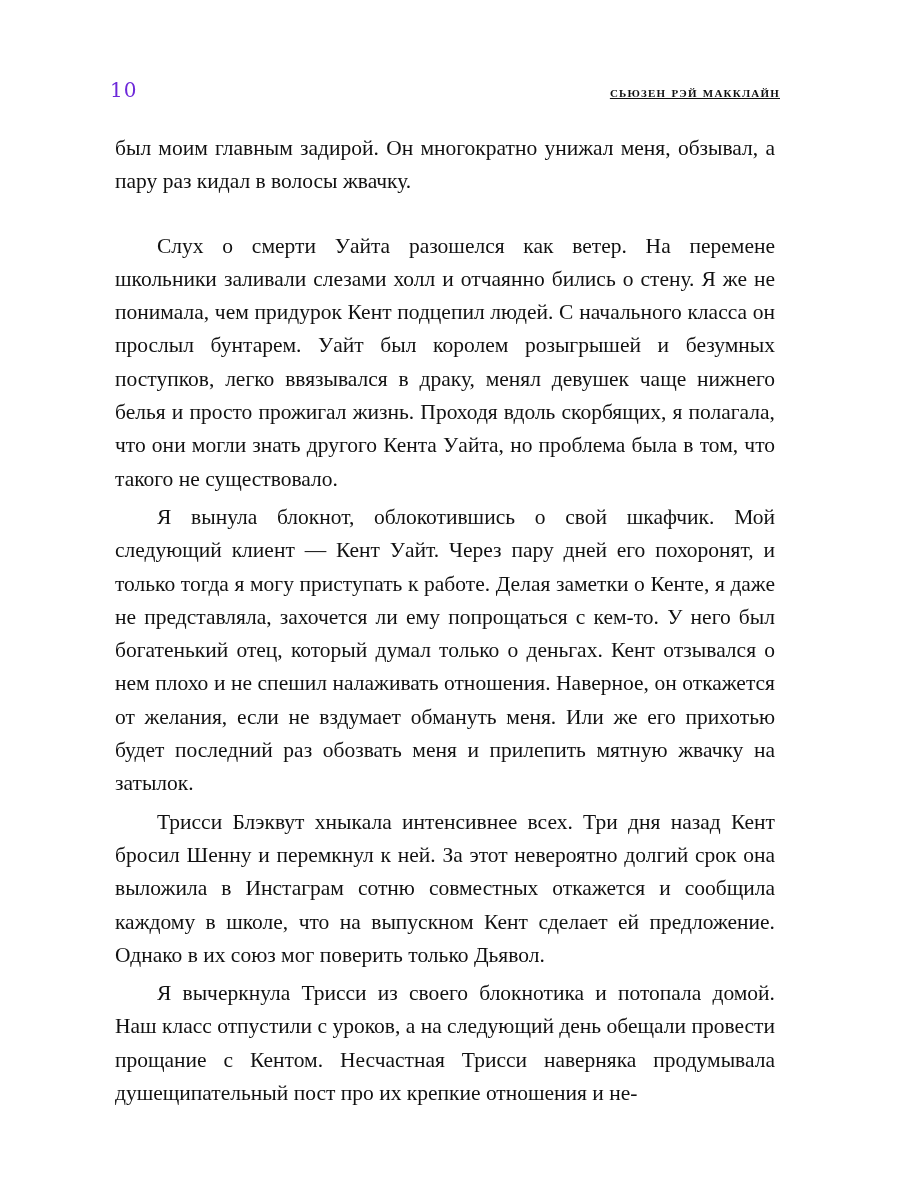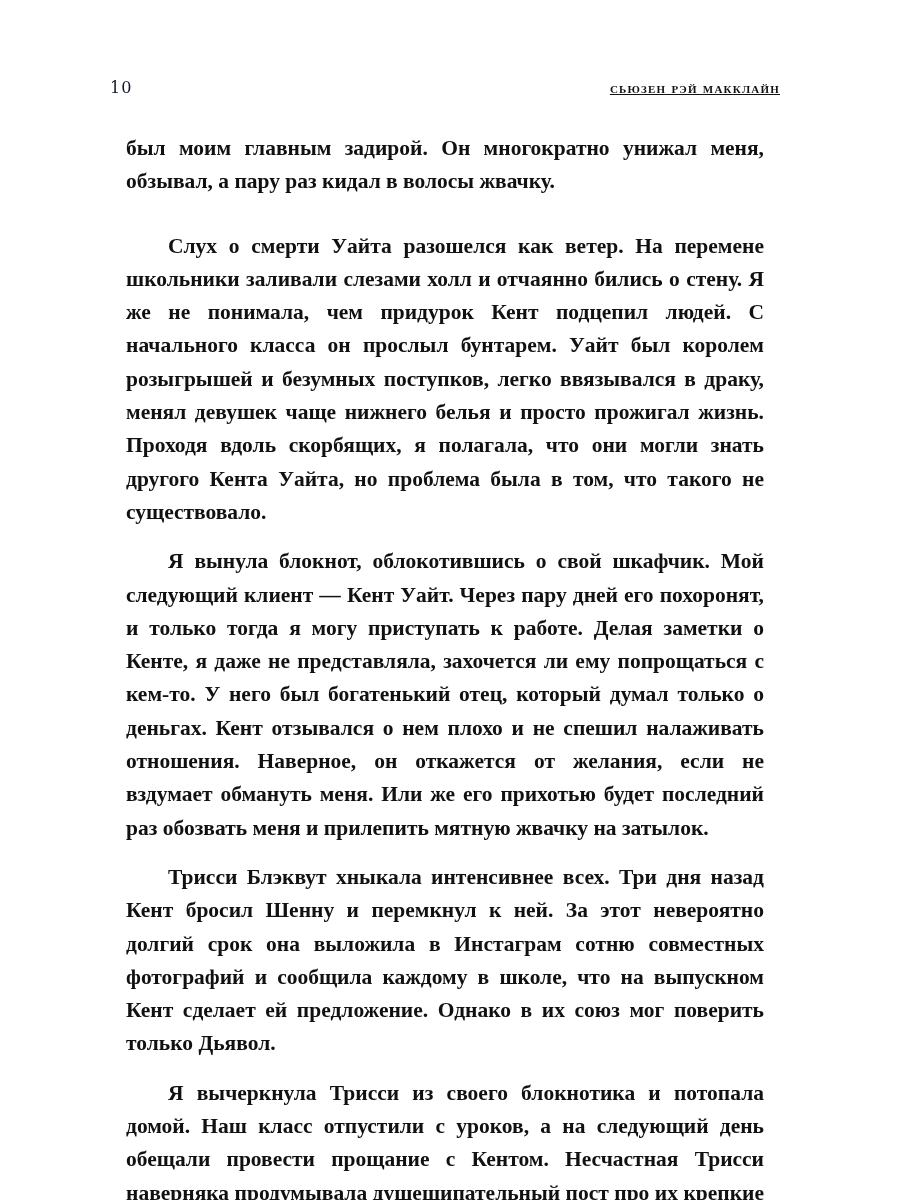--- a/index.html
+++ b/index.html
@@ -22,23 +22,23 @@
     padding: 78px 120px 0 110px;
   }
   .running-head {
     display: flex;
     align-items: baseline;
     justify-content: space-between;
     height: 30px;
   }
   .folio {
     font-family: "DejaVu Serif", serif;
-    font-size: 16px;
+    font-size: 20px;
     letter-spacing: 1px;
-    color: #0f172a;
+    color: #6d28d9;
   }
   .head-title {
     font-family: "Liberation Serif", serif;
     font-size: 15.5px;
     letter-spacing: 1.2px;
     font-variant: small-caps;
     text-transform: lowercase;
     color: #111;
     font-weight: 600;
     text-decoration: underline;
@@ -46,23 +46,22 @@
   .body-text {
     margin-top: 24px;
     font-size: 21.5px;
     line-height: 33.3px;
     text-align: justify;
     text-justify: inter-word;
     hyphens: manual;
     color: #111;
   }
   .body-text p {
-    margin: 16px;
+    margin: 5px;
     text-indent: 42px;
-    font-weight: bold;
   }
   .body-text p.no-indent {
     text-indent: 0;
   }
   .body-text p.gap-before {
     margin-top: 31px;
   }
 </style>
 </head>
 <body>
@@ -71,17 +70,17 @@
 
   <div class="running-head">
     <span class="folio">10</span>
     <span class="head-title">Сьюзен Рэй МакКлайн</span>
   </div>
 
   <div class="body-text">
     <p class="no-indent">был моим главным задирой. Он многократно унижал меня, обзывал, а пару раз кидал в волосы жвачку.</p>
     <p class="gap-before">Слух о смерти Уайта разошелся как ветер. На перемене школьники заливали слезами холл и отчаянно бились о стену. Я же не понимала, чем придурок Кент подцепил людей. С начального класса он прослыл бунтарем. Уайт был королем розыгрышей и безумных поступков, легко ввязывался в драку, менял девушек чаще нижнего белья и просто прожигал жизнь. Проходя вдоль скорбящих, я полагала, что они могли знать другого Кента Уайта, но проблема была в том, что такого не существовало.</p>
     <p>Я вынула блокнот, облокотившись о свой шкафчик. Мой следующий клиент — Кент Уайт. Через пару дней его похоронят, и только тогда я могу приступать к работе. Делая заметки о Кенте, я даже не представляла, захочется ли ему попрощаться с кем-то. У него был богатенький отец, который думал только о деньгах. Кент отзывался о нем плохо и не спешил налаживать отношения. Наверное, он откажется от желания, если не вздумает обмануть меня. Или же его прихотью будет последний раз обозвать меня и прилепить мятную жвачку на затылок.</p>
-    <p>Трисси Блэквут хныкала интенсивнее всех. Три дня назад Кент бросил Шенну и перемкнул к ней. За этот невероятно долгий срок она выложила в Инстаграм сотню совместных фотографий и сообщила каждому в школе, что на выпускном Кент сделает ей предложение. Однако в их союз мог поверить только Дьявол.</p>
+    <p>Трисси Блэквут хныкала интенсивнее всех. Три дня назад Кент бросил Шенну и перемкнул к ней. За этот невероятно долгий срок она выложила в Инстаграм сотню совместных откажется и сообщила каждому в школе, что на выпускном Кент сделает ей предложение. Однако в их союз мог поверить только Дьявол.</p>
     <p>Я вычеркнула Трисси из своего блокнотика и потопала домой. Наш класс отпустили с уроков, а на следующий день обещали провести прощание с Кентом. Несчастная Трисси наверняка продумывала душещипательный пост про их крепкие отношения и не-</p>
   </div>
 
 </div>
 
 </body></html>

